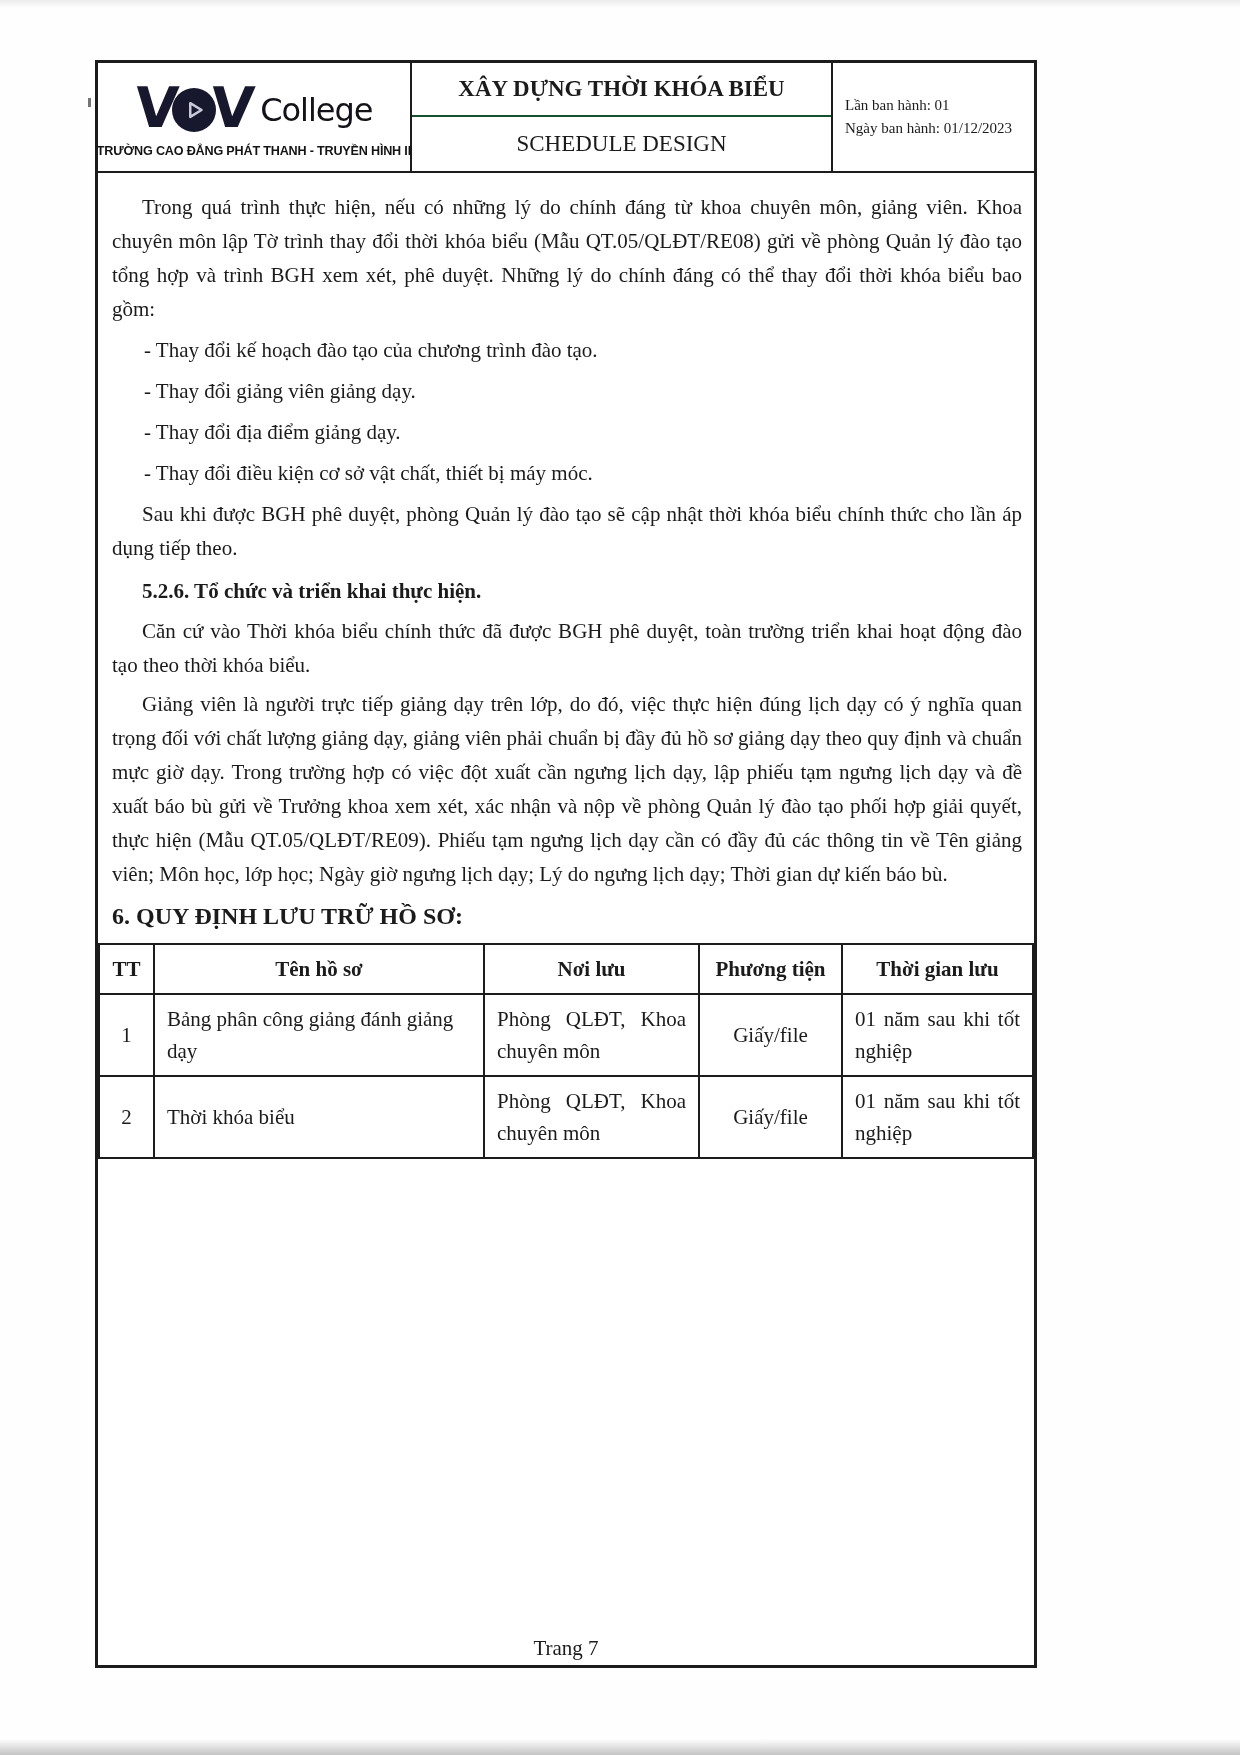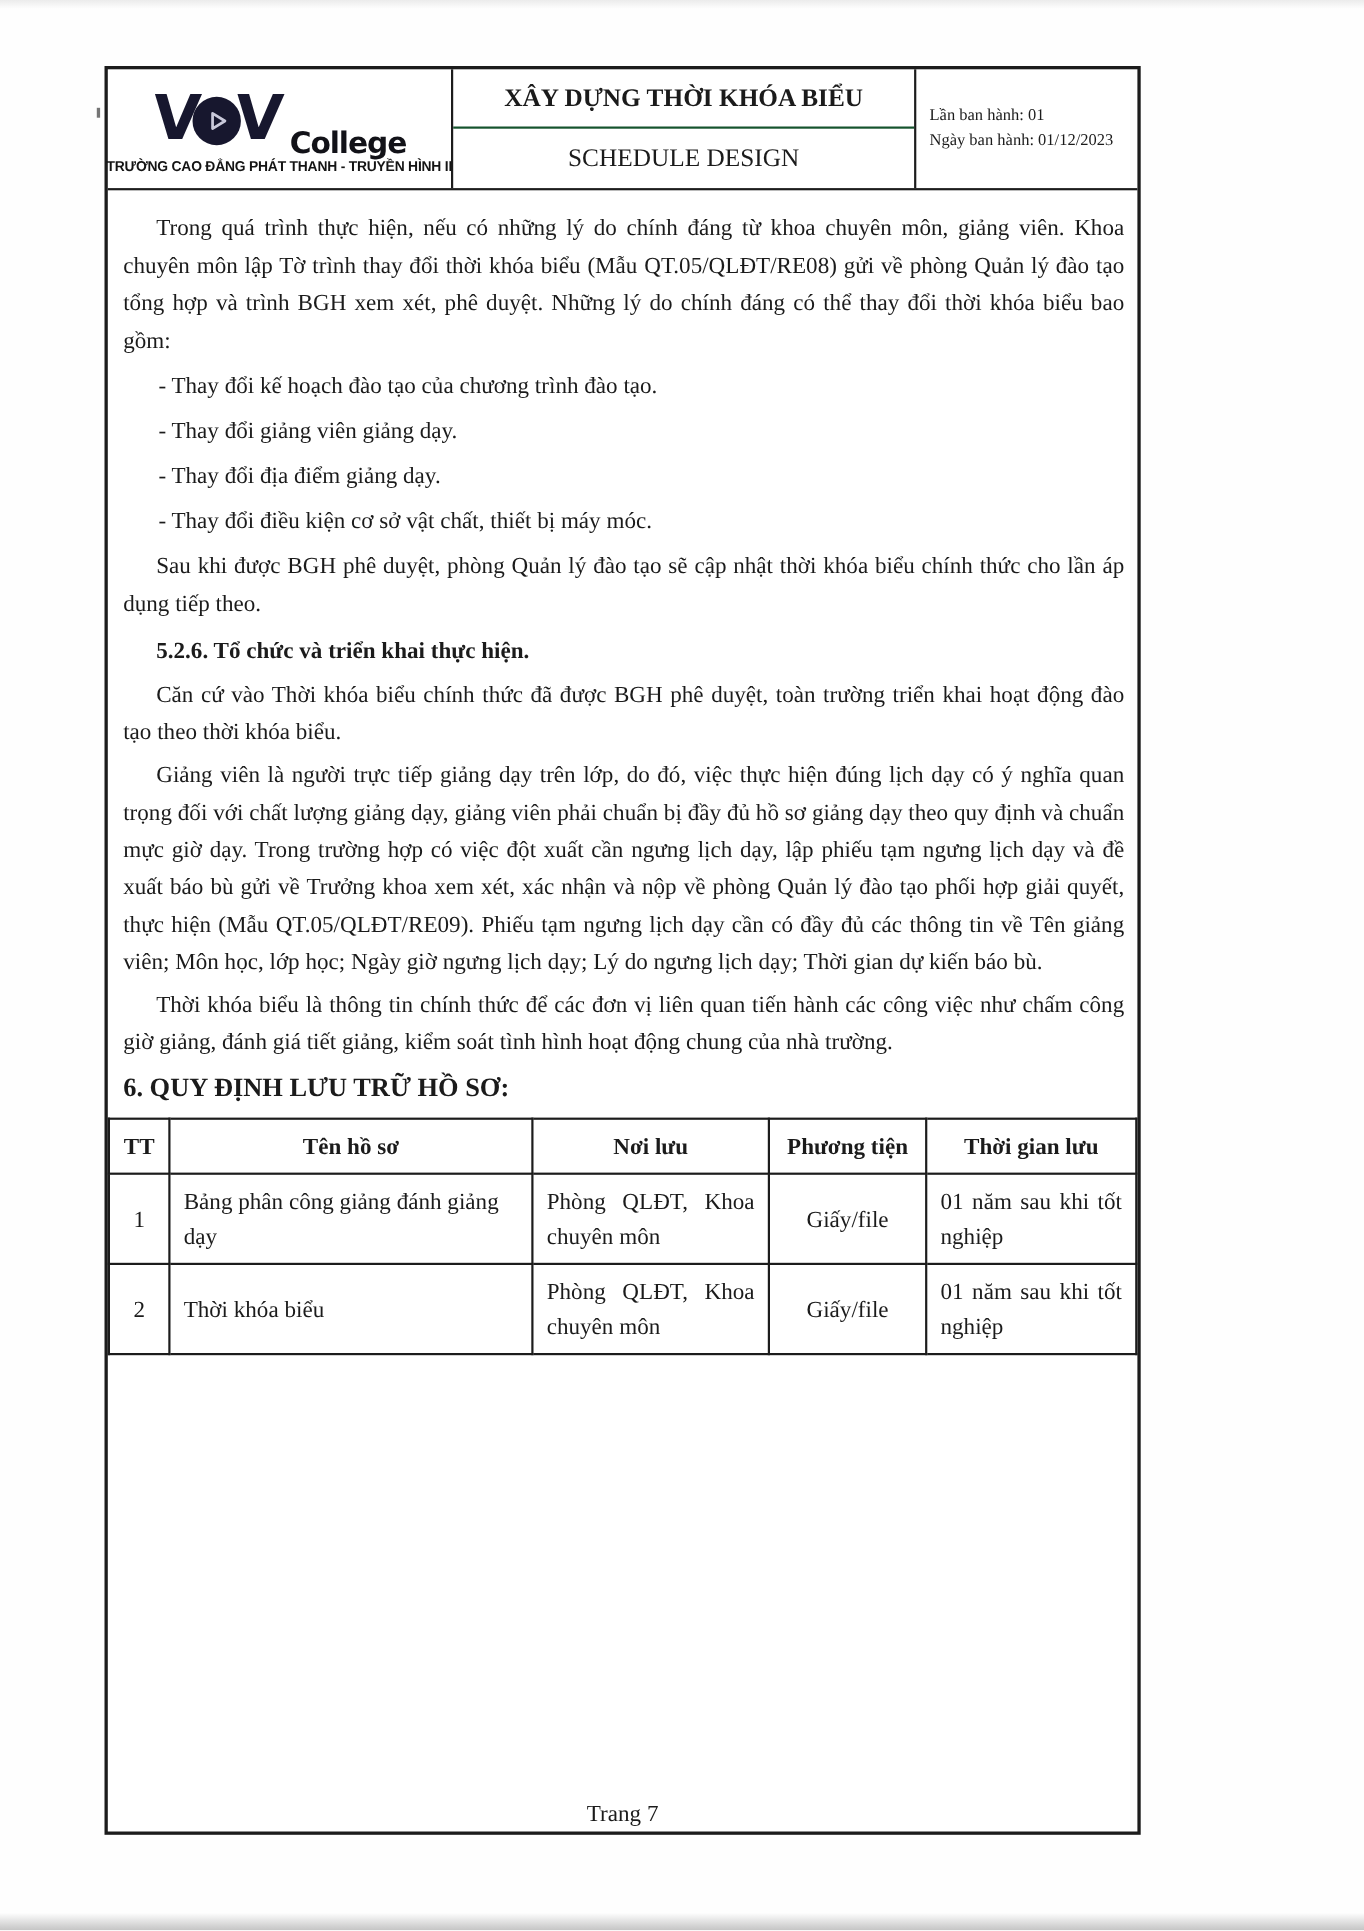--- a/index.html
+++ b/index.html
@@ -66,25 +66,25 @@
     background: #17172e;
     border-radius: 50%;
     margin: 0 -5px 0 -3px;
     display: flex; align-items: center; justify-content: center;
     position: relative; top: 2px;
     flex: none;
   }
   .vov-circle svg { width: 30px; height: 30px; }
   .college-word {
     font-family: "DejaVu Sans", sans-serif;
-    font-weight: bold;
-    font-size: 27px;
+    font-weight: normal;
+    font-size: 32px;
     color: #121218;
     margin-left: 10px;
-    position: relative; top: 22px;
+    position: relative; top: 2px;
     letter-spacing: -1px;
   }
   .logo-subtitle {
     font-family: "Liberation Sans", sans-serif;
     font-weight: bold;
     font-size: 13px;
     letter-spacing: -0.2px;
     color: #141414;
     margin-top: 7px;
     white-space: nowrap;
@@ -214,21 +214,20 @@
       </ul>
 
       <p class="para">Sau khi được BGH phê duyệt, phòng Quản lý đào tạo sẽ cập nhật thời khóa biểu chính thức cho lần áp dụng tiếp theo.</p>
 
       <p class="sub-heading">5.2.6. Tổ chức và triển khai thực hiện.</p>
 
       <p class="para">Căn cứ vào Thời khóa biểu chính thức đã được BGH phê duyệt, toàn trường triển khai hoạt động đào tạo theo thời khóa biểu.</p>
 
       <p class="para">Giảng viên là người trực tiếp giảng dạy trên lớp, do đó, việc thực hiện đúng lịch dạy có ý nghĩa quan trọng đối với chất lượng giảng dạy, giảng viên phải chuẩn bị đầy đủ hồ sơ giảng dạy theo quy định và chuẩn mực giờ dạy. Trong trường hợp có việc đột xuất cần ngưng lịch dạy, lập phiếu tạm ngưng lịch dạy và đề xuất báo bù gửi về Trưởng khoa xem xét, xác nhận và nộp về phòng Quản lý đào tạo phối hợp giải quyết, thực hiện (Mẫu QT.05/QLĐT/RE09). Phiếu tạm ngưng lịch dạy cần có đầy đủ các thông tin về Tên giảng viên; Môn học, lớp học; Ngày giờ ngưng lịch dạy; Lý do ngưng lịch dạy; Thời gian dự kiến báo bù.</p>
 
-      <p class="para">Thời khóa biểu là thông tin chính thức để các đơn vị liên quan tiến hành các công việc như chấm công giờ giảng, đánh giá tiết giảng, kiểm soát tình hình hoạt động chung của nhà trường.</p>
 
       <p class="section-heading">6. QUY ĐỊNH LƯU TRỮ HỒ SƠ:</p>
 
       <table class="records-table">
         <colgroup>
           <col class="col-tt">
             <col class="col-name">
             <col class="col-loc">
             <col class="col-med">
             <col>

